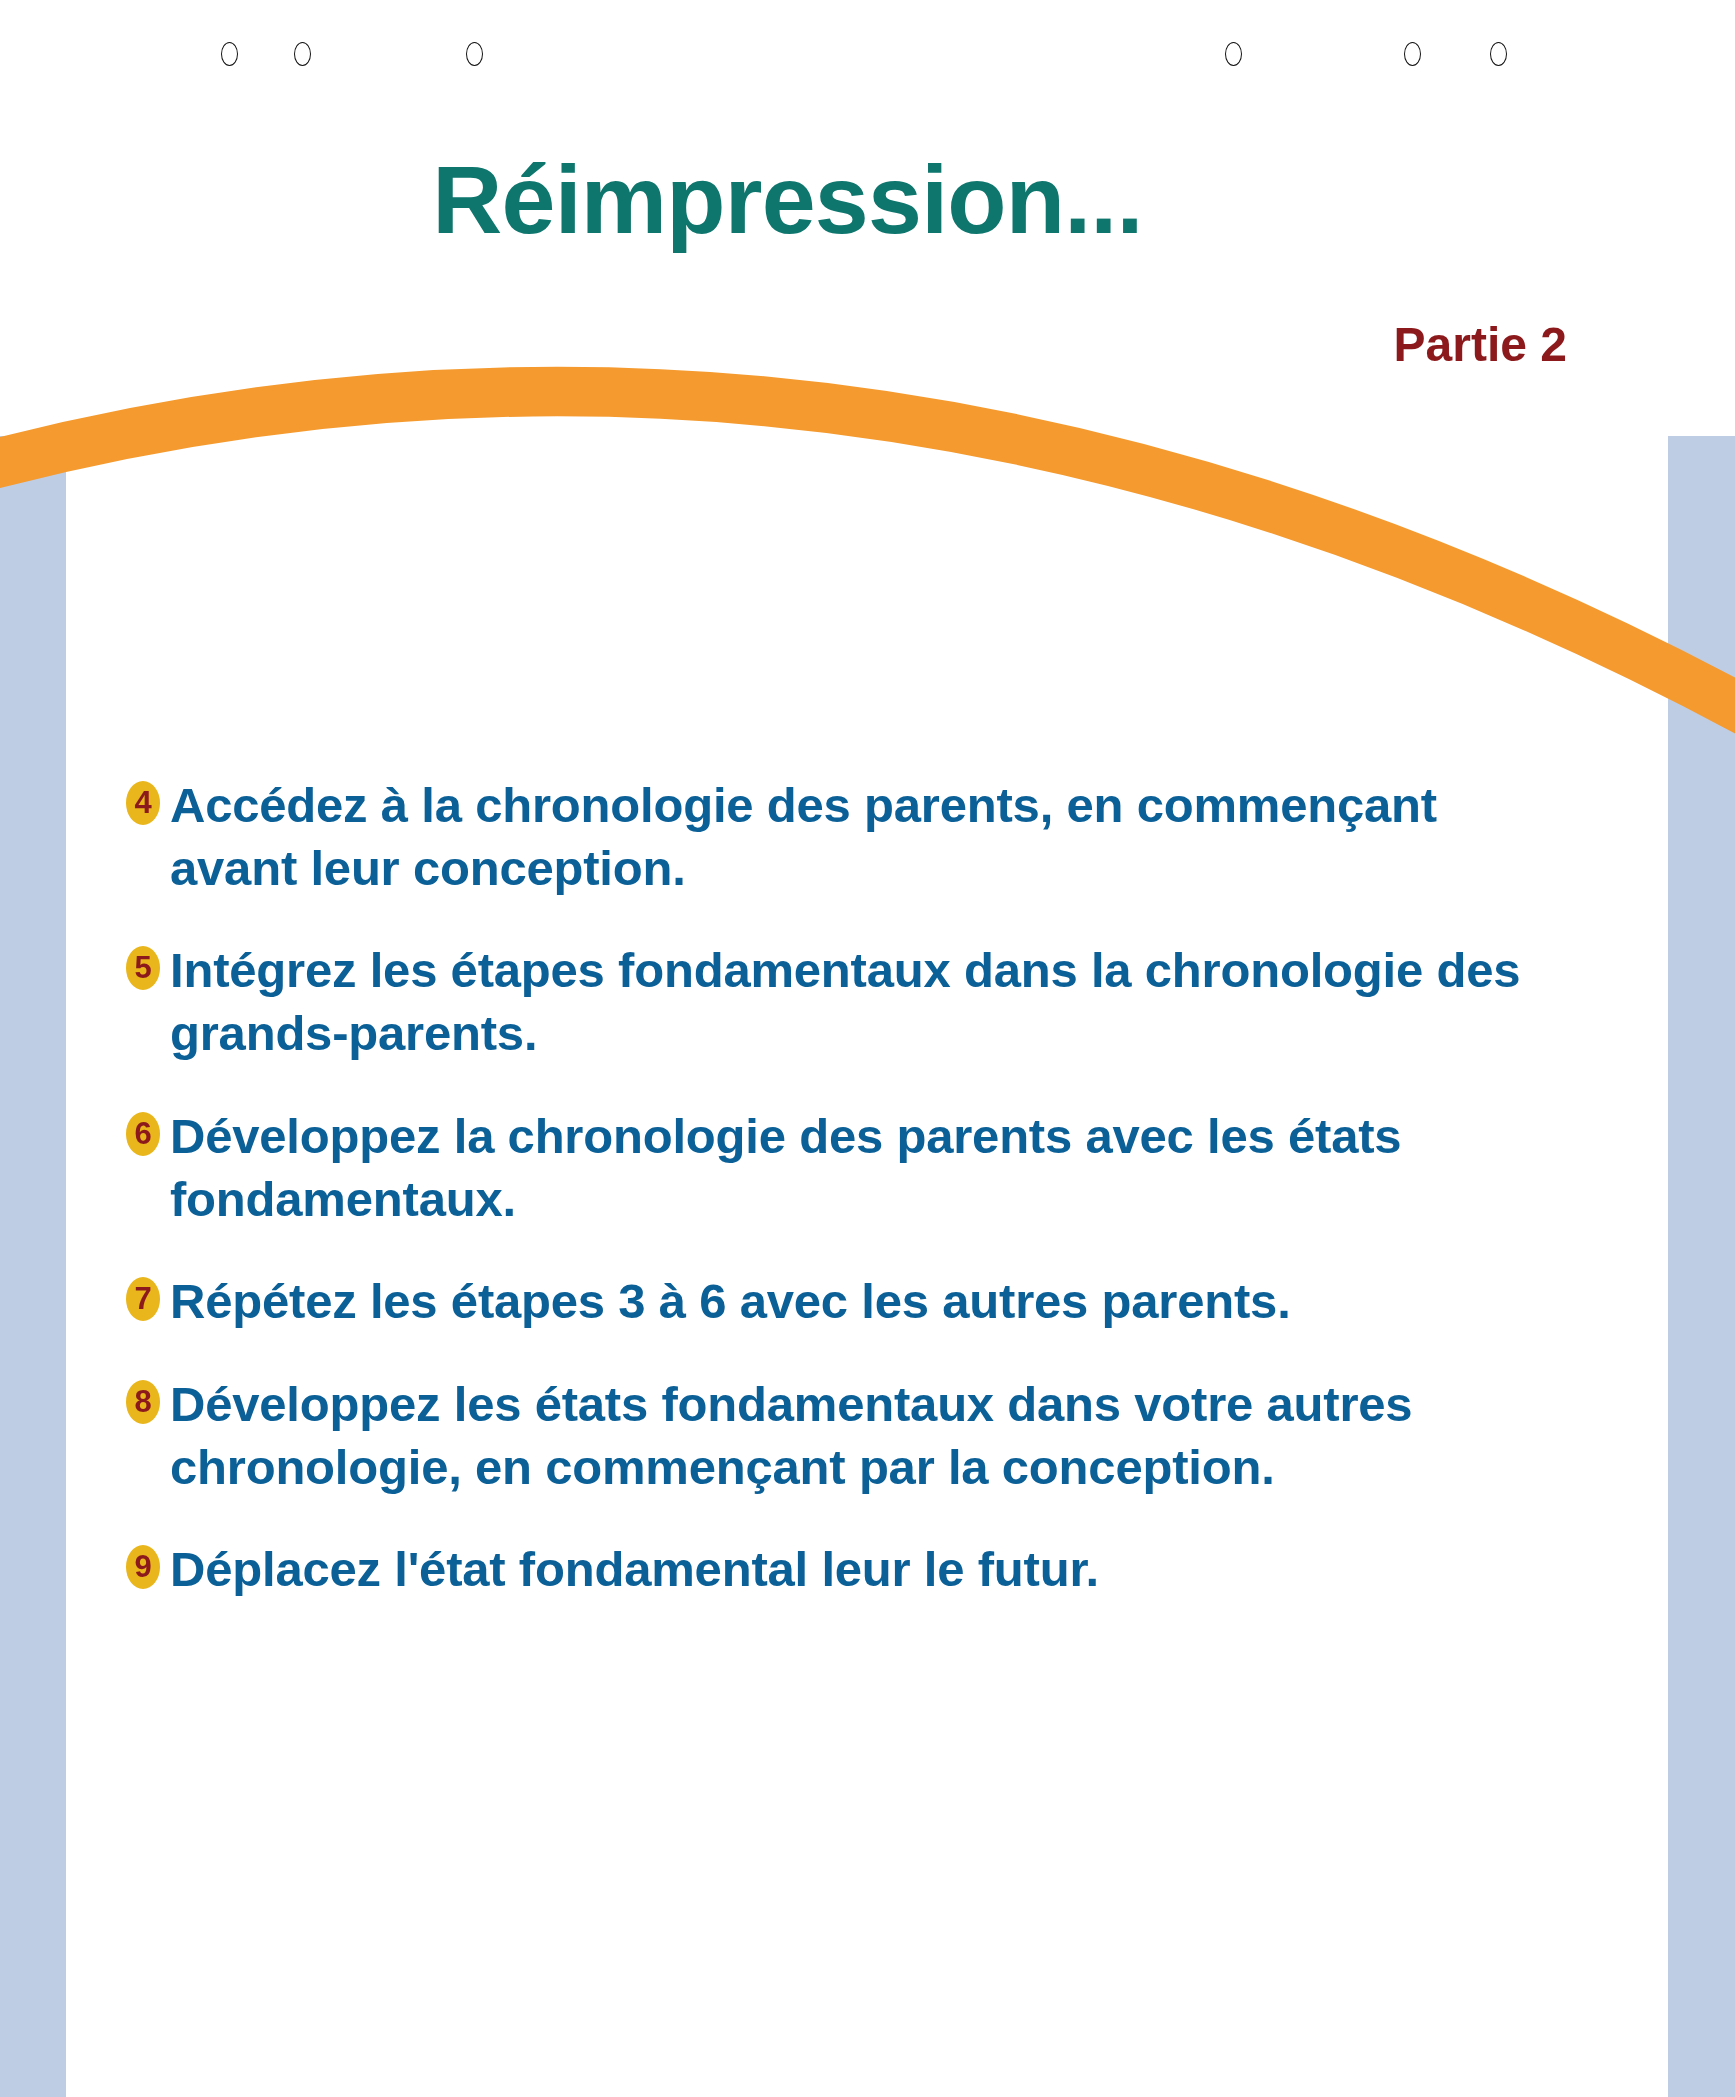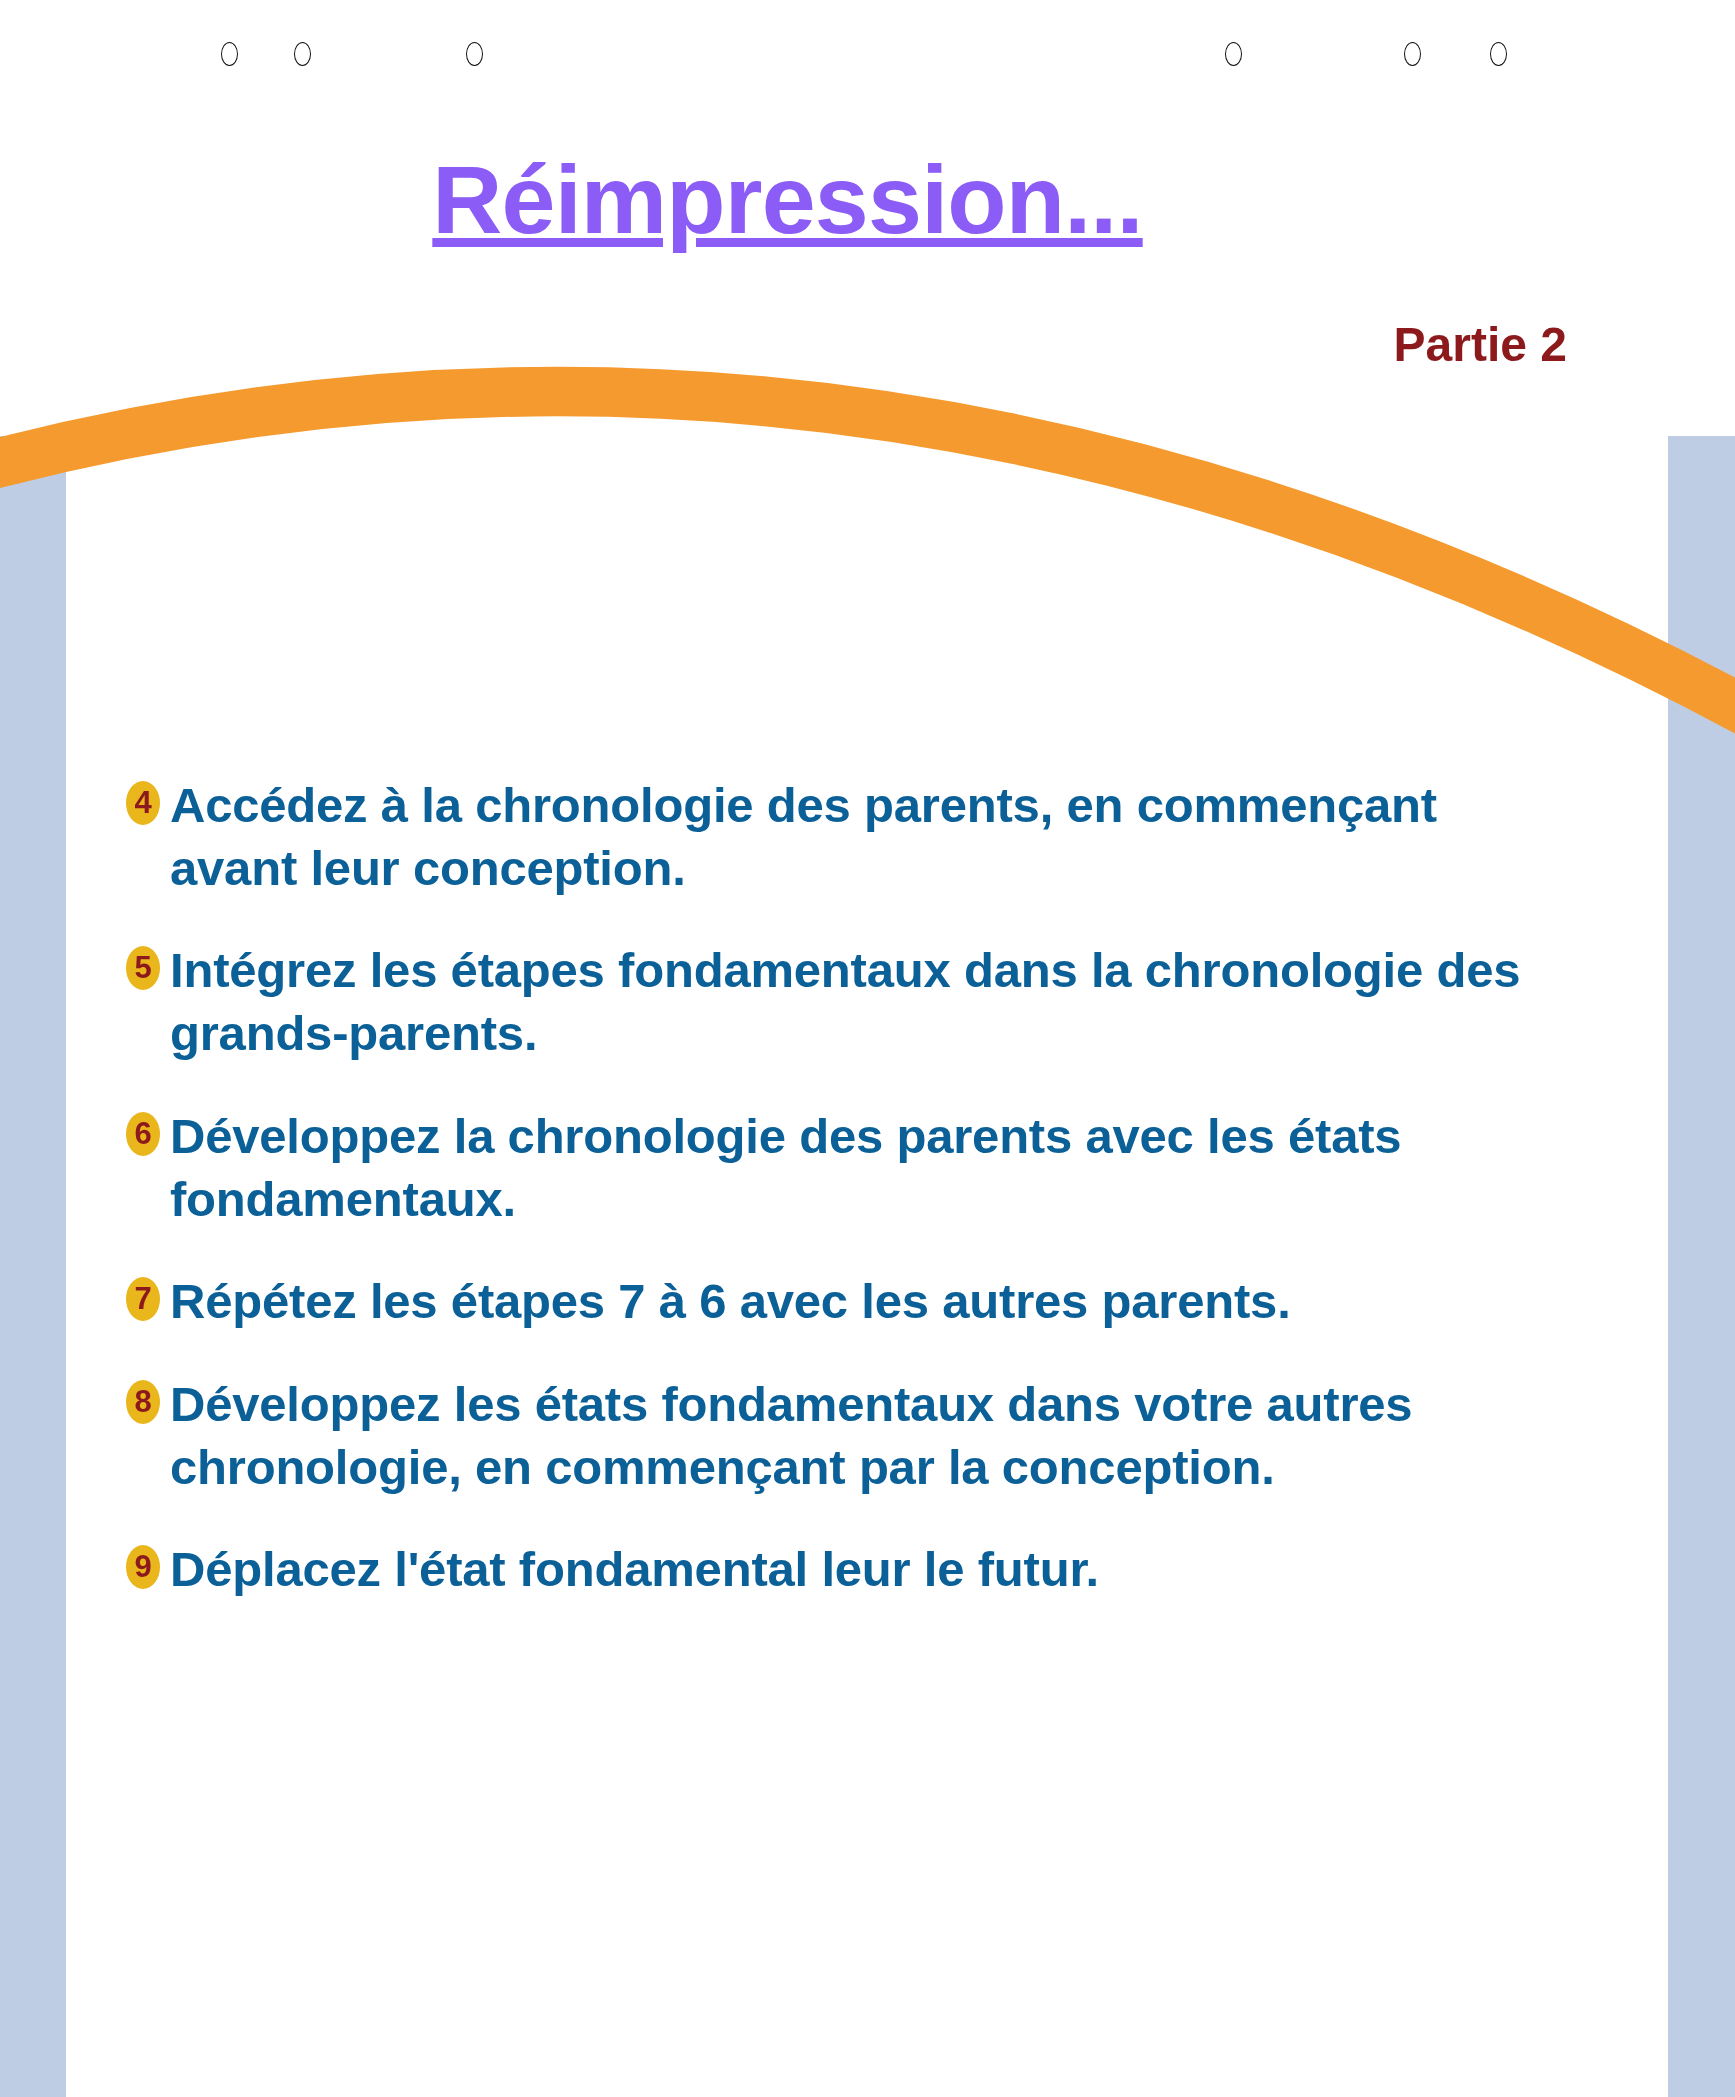--- a/index.html
+++ b/index.html
@@ -73,25 +73,24 @@
 
   
   .title {
     position: absolute;
     left: 0;
     top: 151px;
     width: 1575px;
     text-align: center;
     font-size: 97px;
     font-weight: bold;
-    color: #8b5cf6;
+    color: #0f766e;
     letter-spacing: -0.8px;
     z-index: 20;
     line-height: 1.02;
-    text-decoration: underline;
   }
 
   .partie {
     position: absolute;
     right: 168px;
     top: 317px;
     font-size: 48px;
     font-weight: bold;
     color: #8c1a1c;
     z-index: 20;
@@ -184,21 +183,21 @@
     <div class="step">
       <div class="badge">5</div>
       <div class="step-text">Intégrez les étapes fondamentaux dans la chronologie des grands-parents.</div>
     </div>
     <div class="step">
       <div class="badge">6</div>
       <div class="step-text">Développez la chronologie des parents avec les états fondamentaux.</div>
     </div>
     <div class="step">
       <div class="badge">7</div>
-      <div class="step-text">Répétez les étapes 7 à 6 avec les autres parents.</div>
+      <div class="step-text">Répétez les étapes 3 à 6 avec les autres parents.</div>
     </div>
     <div class="step">
       <div class="badge">8</div>
       <div class="step-text">Développez les états fondamentaux dans votre autres chronologie, en commençant par la conception.</div>
     </div>
     <div class="step">
       <div class="badge">9</div>
       <div class="step-text">Déplacez l'état fondamental leur le futur.</div>
     </div>
   </div>

